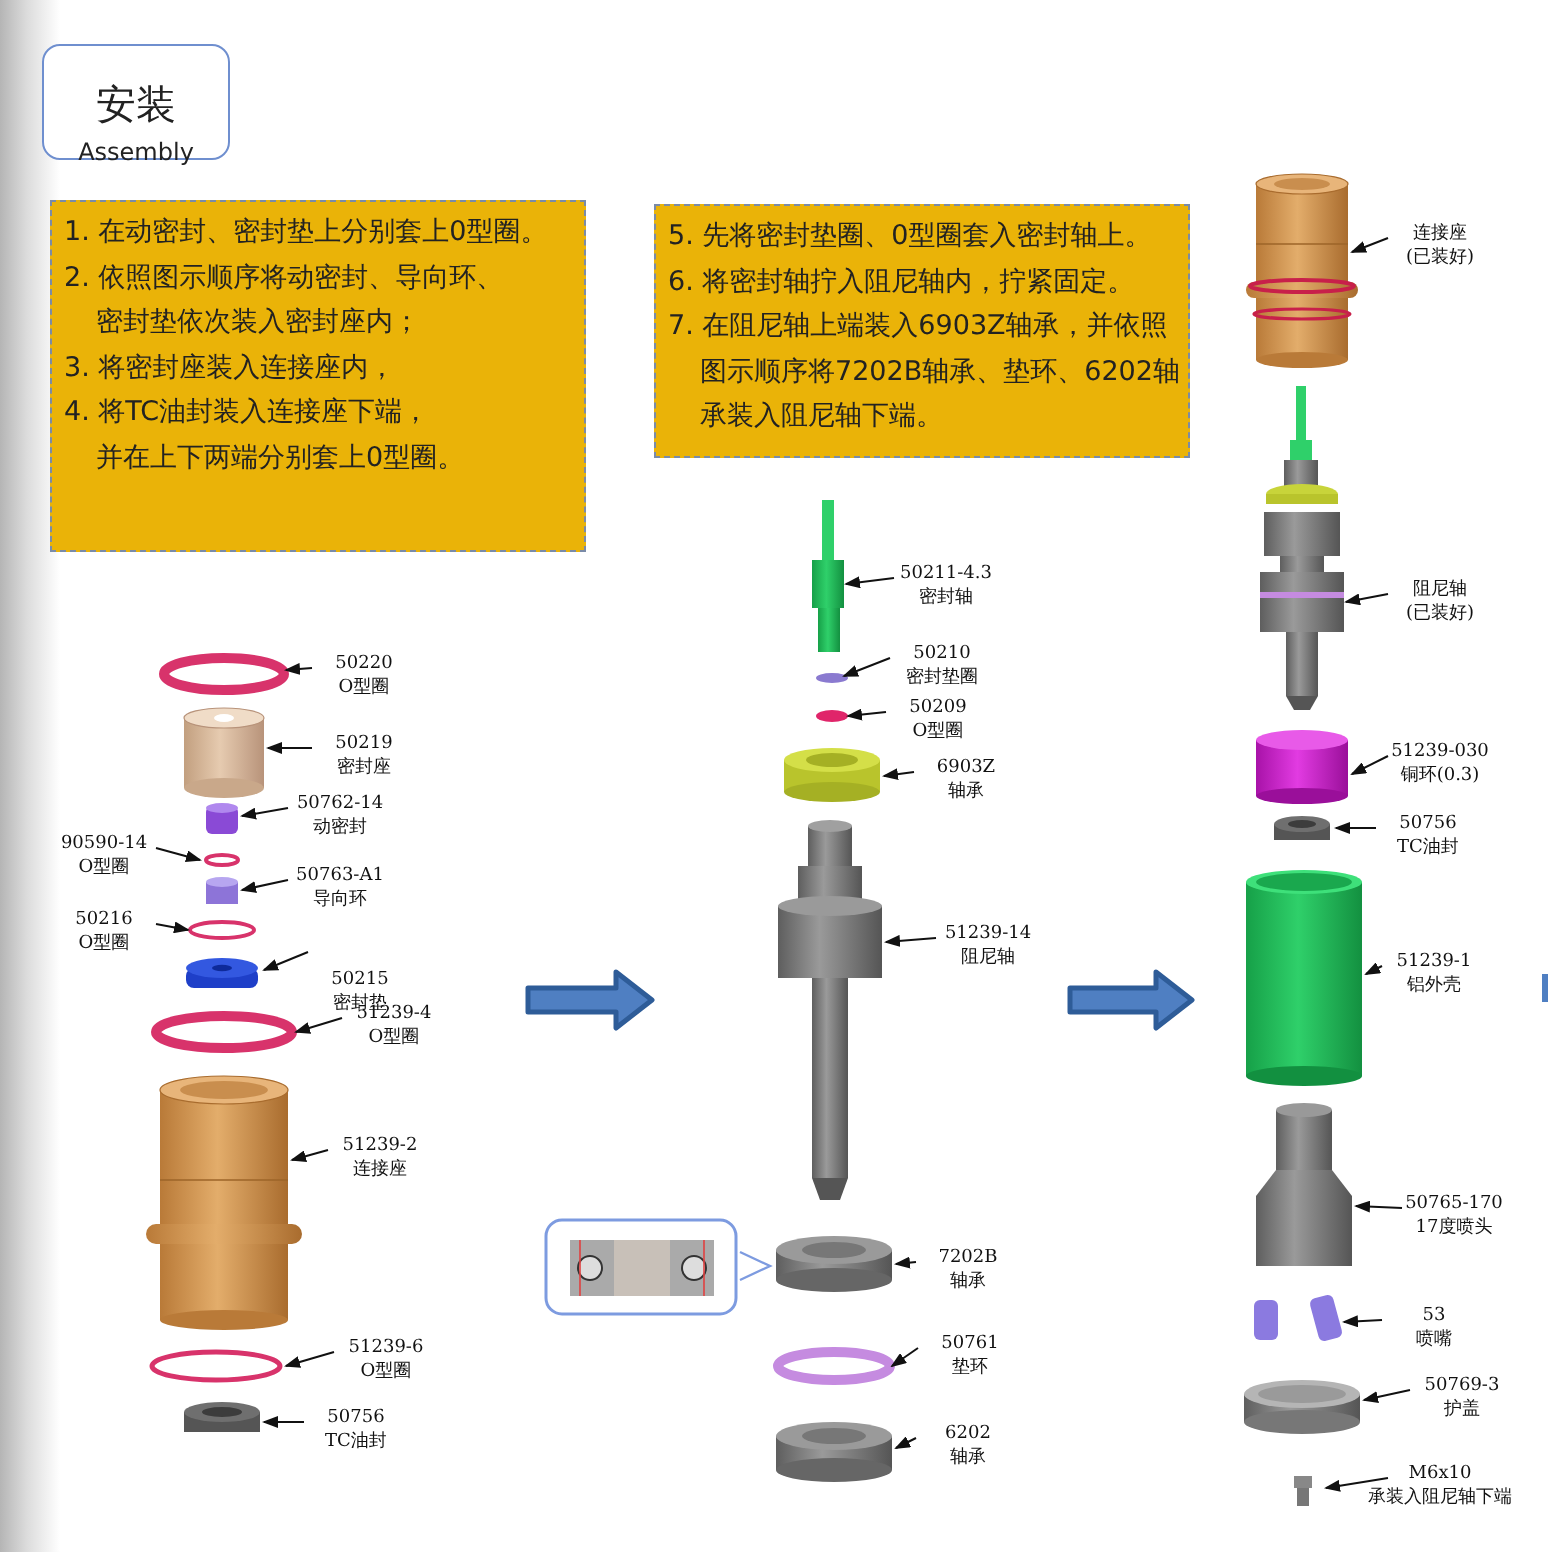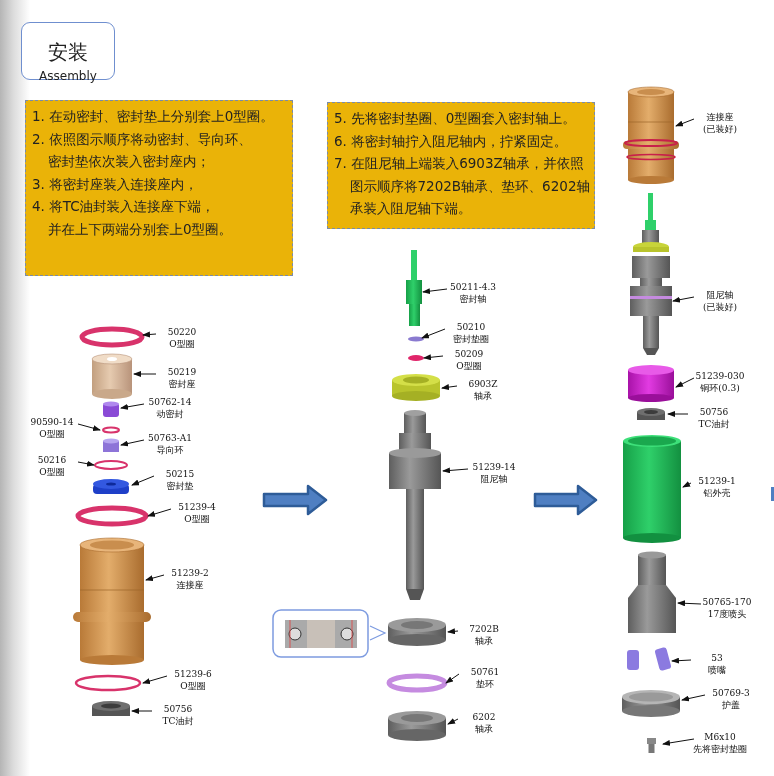--- a/index.html
+++ b/index.html
@@ -287,21 +287,21 @@
       <div>O型圈</div>
     </div>
     <div class="lbl" style="left: 130px; top: 432px; width: 80px;">
       <div>50763-A1</div>
       <div>导向环</div>
     </div>
     <div class="lbl" style="left: 12px; top: 454px; width: 80px;">
       <div>50216</div>
       <div>O型圈</div>
     </div>
-    <div class="lbl" style="left: 140px; top: 468px; width: 80px;">
+    <div class="lbl" style="left: 140px; top: 484px; width: 80px;">
       <div>50215</div>
       <div>密封垫</div>
     </div>
     <div class="lbl" style="left: 157px; top: 501px; width: 80px;">
       <div>51239-4</div>
       <div>O型圈</div>
     </div>
     <div class="lbl" style="left: 150px; top: 567px; width: 80px;">
       <div>51239-2</div>
       <div>连接座</div>
@@ -373,15 +373,15 @@
     <div class="lbl" style="left: 677px; top: 652px; width: 80px;">
       <div>53</div>
       <div>喷嘴</div>
     </div>
     <div class="lbl" style="left: 691px; top: 687px; width: 80px;">
       <div>50769-3</div>
       <div>护盖</div>
     </div>
     <div class="lbl" style="left: 680px; top: 731px; width: 80px;">
       <div>M6x10</div>
-      <div>先将密封垫圈</div>
+      <div>承装入阻尼轴下端</div>
     </div>
   </div>
 
 </body></html>

